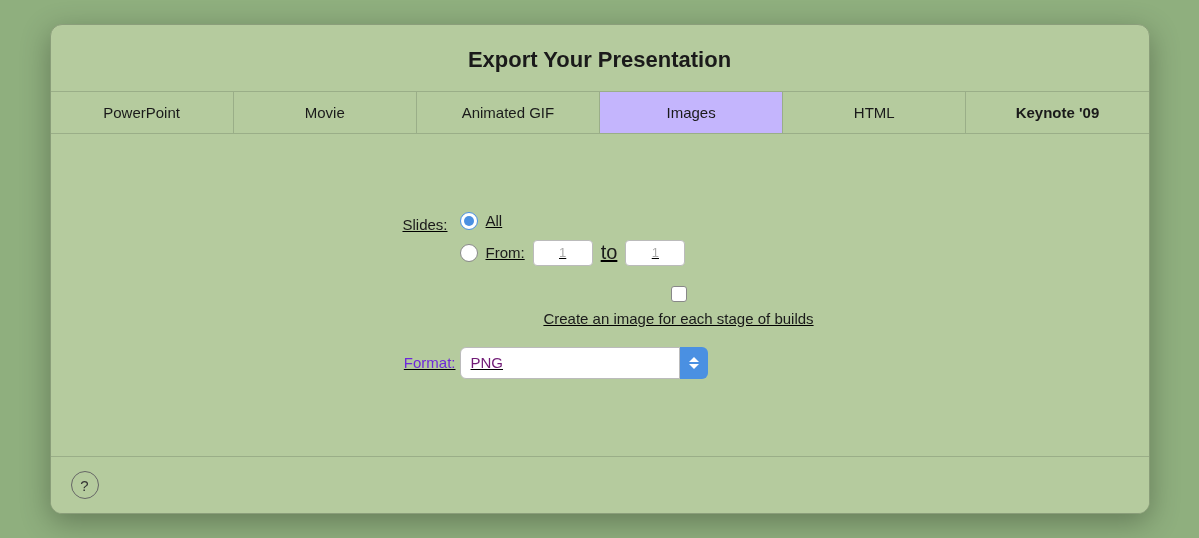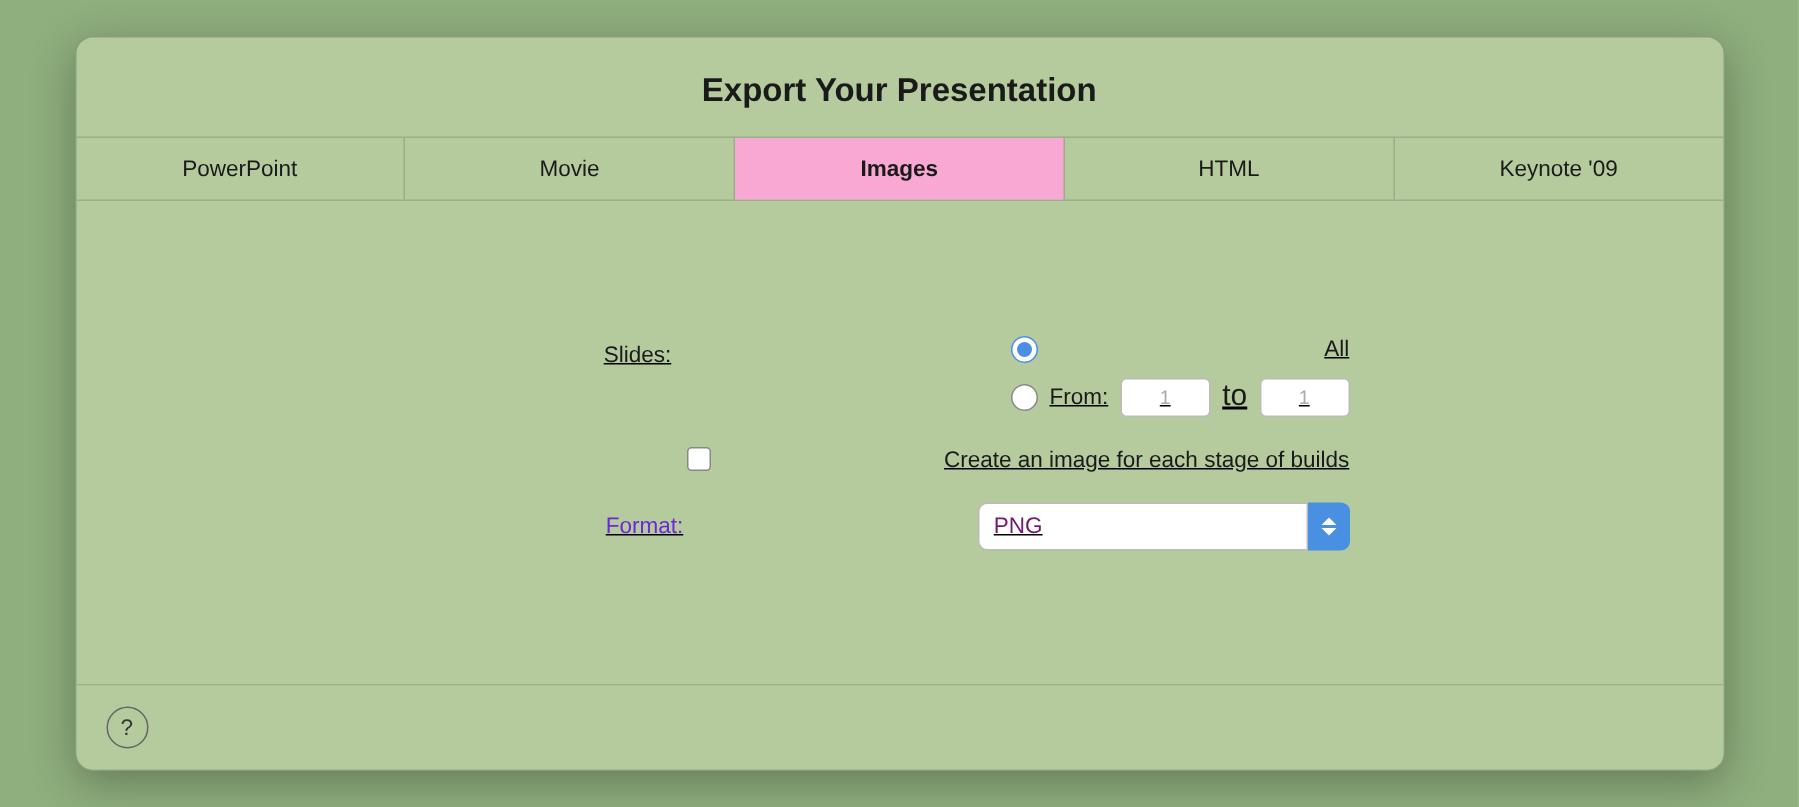--- a/index.html
+++ b/index.html
@@ -1,15 +1,15 @@
 <!DOCTYPE html>
 <html><head>
   <meta charset="utf-8">
   <style>
-    * { box-sizing: border-box; margin: 0; padding: 0; justify-content: space-between; }
+    * { box-sizing: border-box; margin: 0; padding: 0; }
     body {
       width: 1199px;
       height: 538px;
       background: #8faf7e;
       display: flex;
       align-items: center;
       justify-content: center;
       font-family: -apple-system, "Helvetica Neue", Arial, sans-serif;
     }
     .dialog {
@@ -44,24 +44,25 @@
       border-right: 1px solid #9aae88;
       cursor: pointer;
       background: transparent;
       user-select: none;
     }
     .tab:first-child {
       border-left: none;
     }
     .tab:last-child {
       border-right: none;
+      font-weight: bold;
     }
     .tab.active {
-      background: #f9a8d4;
-      font-weight: 700;
+      background: #c4b5fd;
+      font-weight: 400;
     }
     .content {
       flex: 1;
       display: flex;
       flex-direction: column;
       align-items: center;
       justify-content: center;
       padding: 20px 40px;
       gap: 24px;
     }
@@ -143,20 +144,21 @@
       font-size: 20px;
       color: #1a1a1a;
     }
     .checkbox-row {
       display: flex;
       align-items: center;
       gap: 8px;
       font-size: 15px;
       color: #1a1a1a;
       margin-left: -2px;
+      flex-direction: column;
     }
     .checkbox-box {
       width: 16px;
       height: 16px;
       border: 1.5px solid #888;
       border-radius: 3px;
       background: #fff;
       cursor: pointer;
       flex-shrink: 0;
     }
@@ -266,20 +268,21 @@
   </style>
 </head>
 <body>
 
 <div class="dialog">
   <div class="dialog-title">Export Your Presentation</div>
 
   <div class="tabs">
     <div class="tab">PowerPoint</div>
     <div class="tab">Movie</div>
+    <div class="tab">Animated GIF</div>
     <div class="tab active">Images</div>
     <div class="tab">HTML</div>
     <div class="tab">Keynote '09</div>
   </div>
 
   <div class="content">
     <div class="form-section">
 
       <div class="slides-row">
         <div class="slides-label">Slides:</div>

